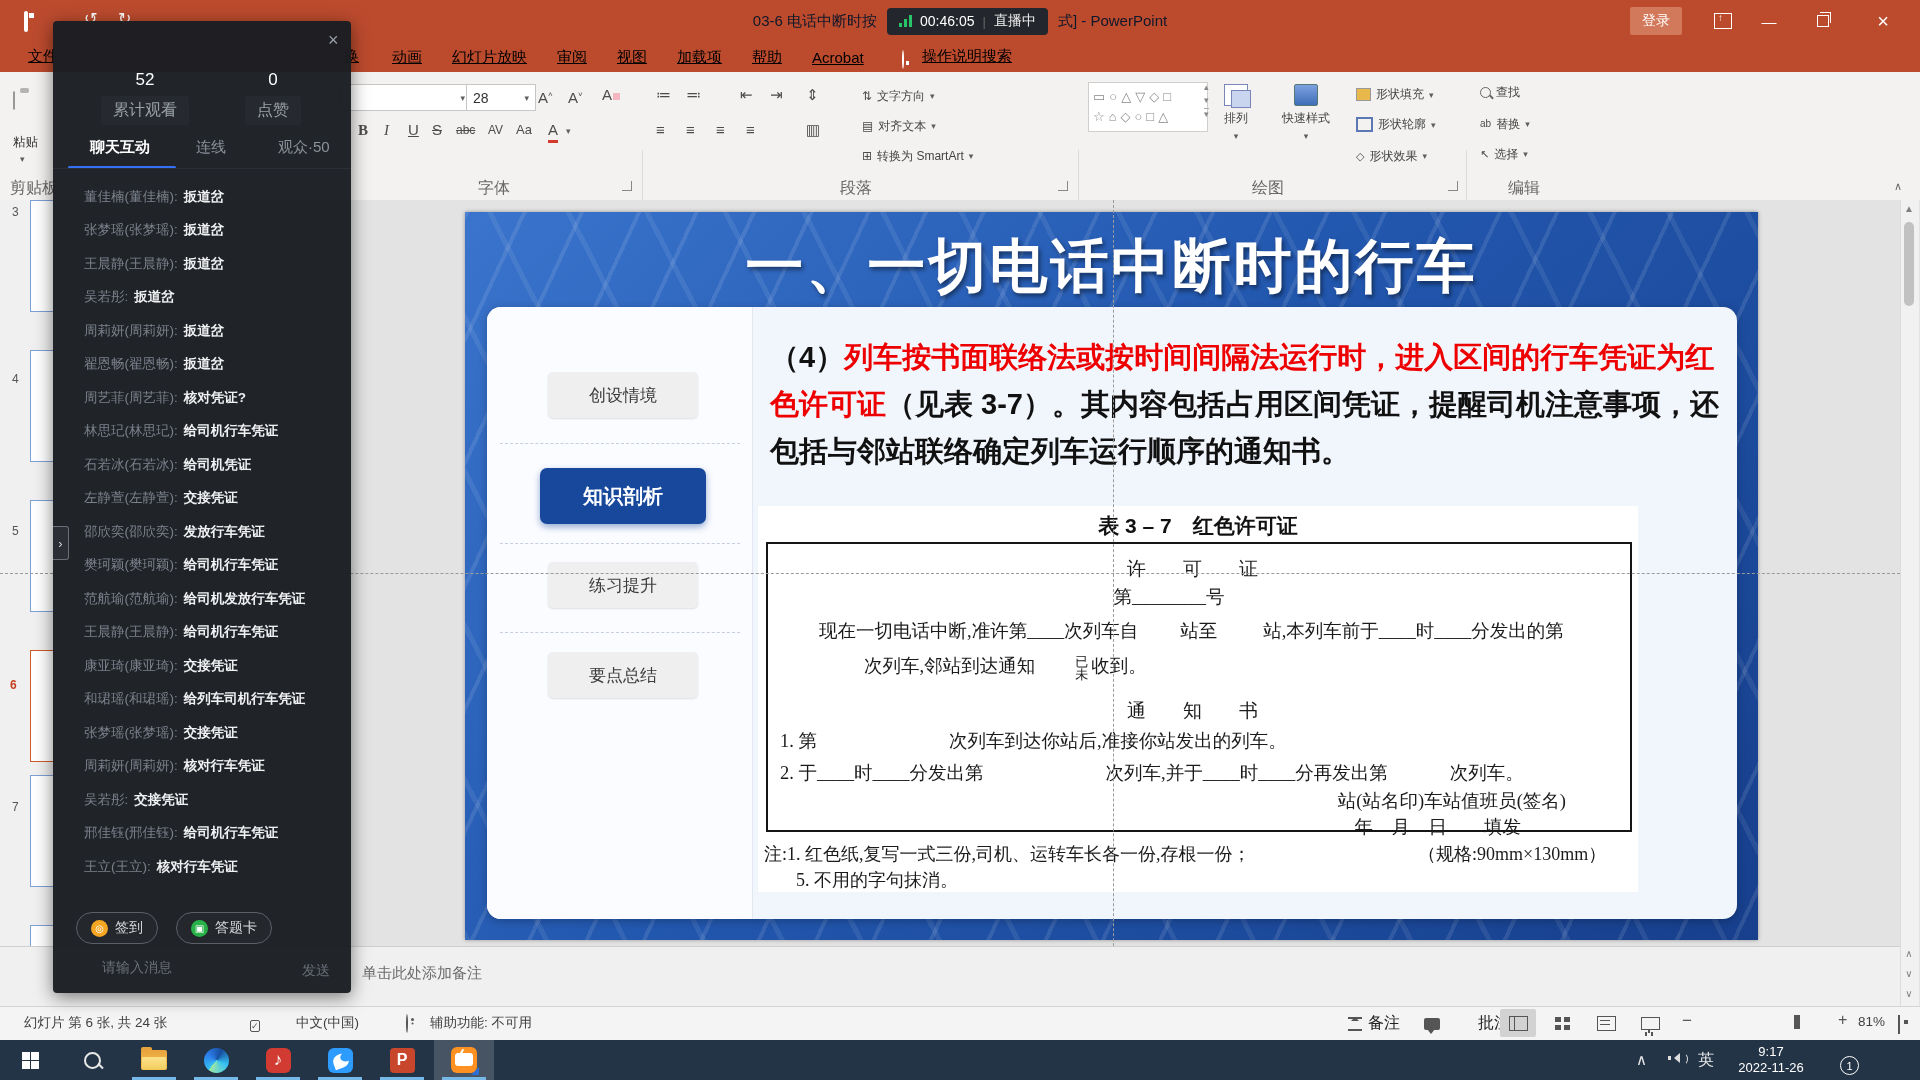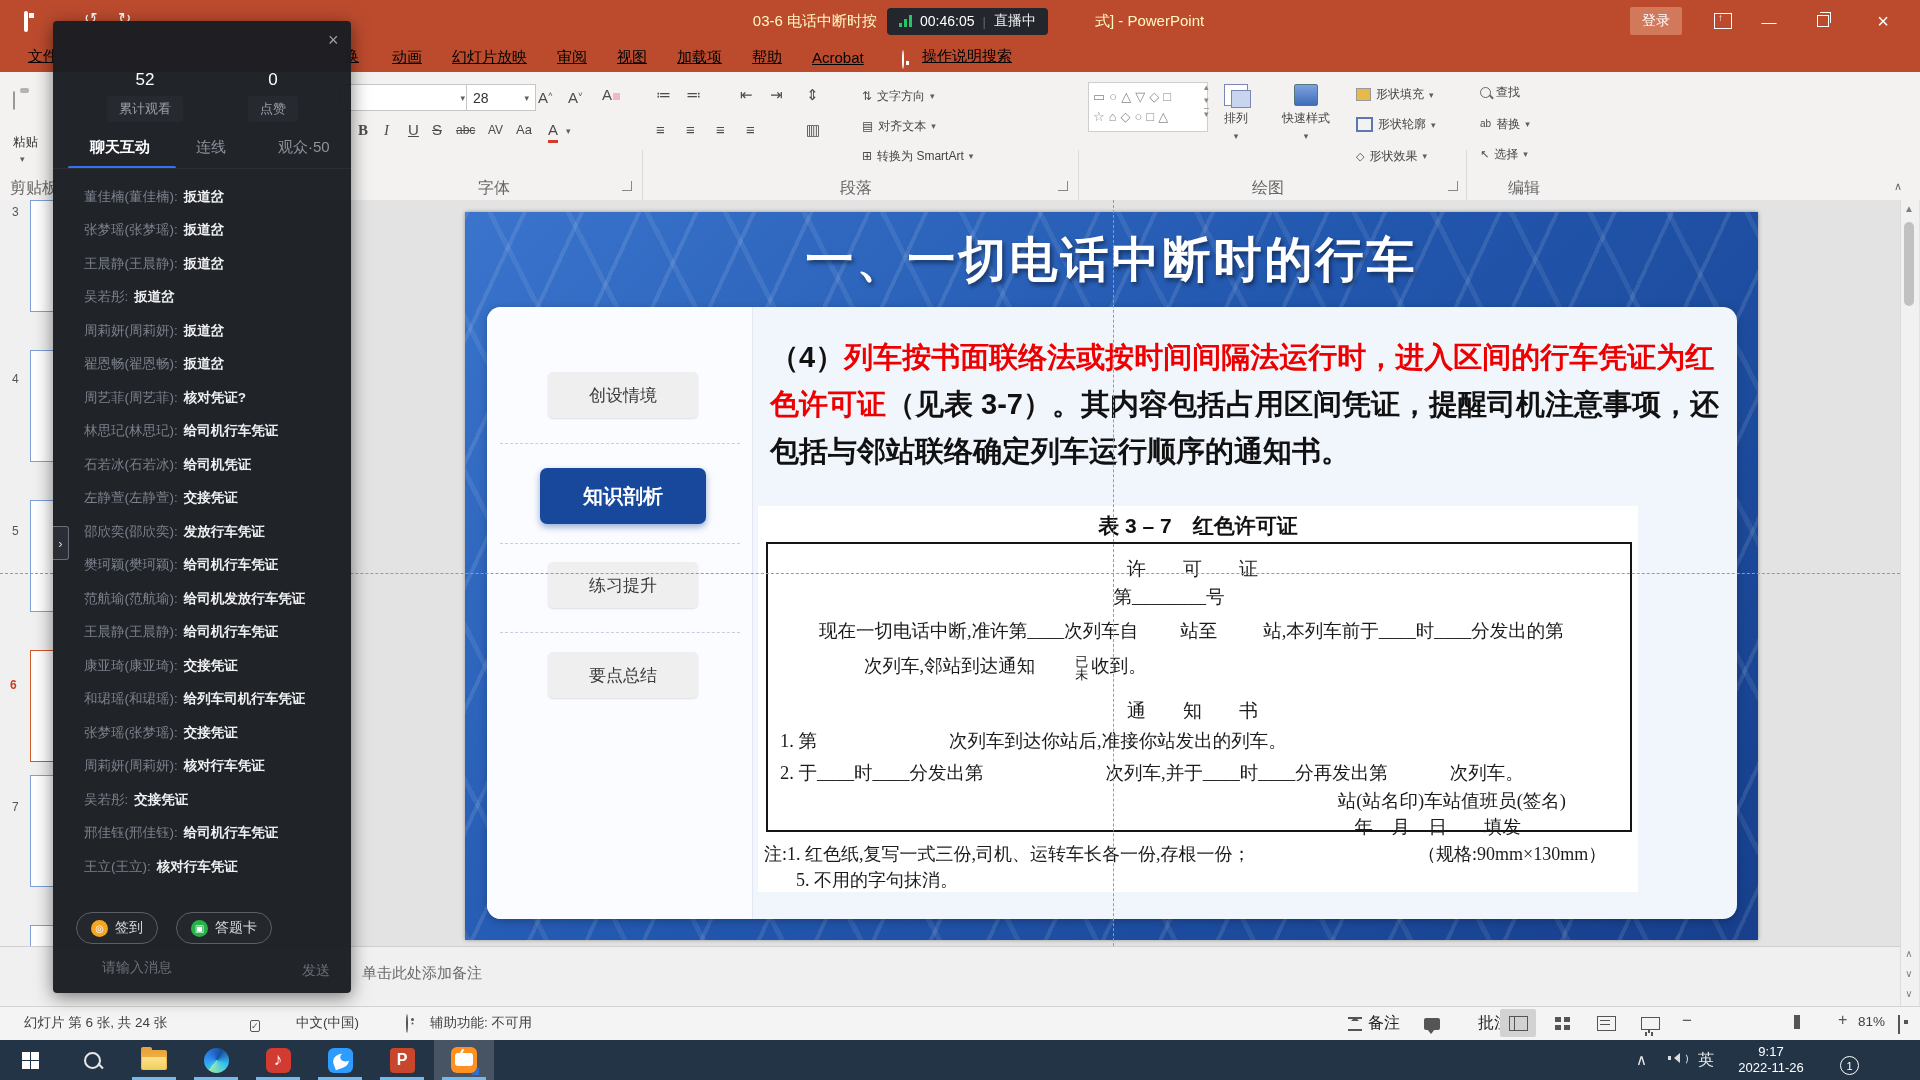--- a/index.html
+++ b/index.html
@@ -4,21 +4,21 @@
 <style>
   html,body{margin:0;padding:0;background:#000;}
   #screen{position:relative;width:1920px;height:1080px;overflow:hidden;
           font-family:"Liberation Sans","DejaVu Sans",sans-serif;background:#e3e3e3;color:#222;}
   .abs{position:absolute;}
   
   .titlebar{left:0;top:0;width:1920px;height:42px;background:#bc4b2e;display:flex;align-items:center;}
   .qat-icon{color:#fff;font-size:16px;line-height:16px;}
   .floppy{width:15px;height:15px;border:2px solid #fff;border-radius:2px;position:relative;}
   .floppy::before{content:"";position:absolute;left:3px;top:0;width:5px;height:5px;background:#fff;}
-  .titletext{color:#fef9c3;font-size:15px;white-space:nowrap;margin-left:37px;}
+  .titletext{color:#0f172a;font-size:15px;white-space:nowrap;}
   .livebadge{display:flex;align-items:center;gap:8px;background:#23262c;border-radius:4px;height:27px;padding:0 12px;margin:0 10px;}
   .livebadge .bars{display:flex;align-items:flex-end;gap:2px;height:12px;}
   .livebadge .bars i{display:block;width:3px;background:#27c468;}
   .livetime{color:#fff;font-size:14px;}
   .livesep{color:#666;font-size:13px;}
   .livelabel{color:#eee;font-size:14px;}
   .loginbtn{background:#d3795b;color:#fff;font-size:14px;border-radius:2px;padding:5px 12px;}
   .winbtn{color:#fff;font-size:15px;width:46px;height:42px;display:flex;align-items:center;justify-content:center;}
   .restore-ico{width:10px;height:10px;border:1.5px solid #fff;position:relative;}
   .restore-ico::before{content:"";position:absolute;left:2px;top:-4px;width:10px;height:10px;border:1.5px solid #fff;border-left:none;border-bottom:none;}
@@ -51,21 +51,21 @@
   .thumbnum{font-size:12px;color:#555;}
   .thumbnum.cur{color:#c4401f;font-weight:bold;}
   .thumbsliver{width:22px;background:#fff;border:1.5px solid #7da0d6;}
   .thumbsliver.cur{border-color:#d05a28;}
   
   .slide{left:465px;top:212px;width:1293px;height:728px;overflow:hidden;box-shadow:0 0 4px rgba(0,0,0,.35);
     background:
       repeating-linear-gradient(115deg,rgba(255,255,255,0.10) 0 4px,rgba(255,255,255,0) 4px 52px),
       repeating-linear-gradient(63deg,rgba(255,255,255,0.08) 0 5px,rgba(255,255,255,0) 5px 70px),
       linear-gradient(135deg,#3a74cc 0%,#2257ae 45%,#173f8c 100%);}
-  .slidetitle{left:465px;top:228px;width:1293px;text-align:center;color:#fff;font-size:48px;font-weight:bold;letter-spacing:3px;text-shadow:2px 3px 4px rgba(0,0,0,.45);}
+  .slidetitle{left:465px;top:228px;width:1293px;text-align:center;color:#fff;font-size:58px;font-weight:bold;letter-spacing:3px;text-shadow:2px 3px 4px rgba(0,0,0,.45);}
   .card{left:487px;top:307px;width:1250px;height:612px;background:#f1f5fc;border-radius:14px;box-shadow:0 2px 8px rgba(0,0,0,.25);}
   .cardstrip{left:487px;top:307px;width:265px;height:612px;background:#fbfcff;border-right:1px solid #e2e7f1;border-radius:14px 0 0 14px;}
   .menubtn{height:46px;width:150px;display:flex;align-items:center;justify-content:center;background:#efefef;color:#3b3b3b;font-size:17px;border-radius:5px;box-shadow:0 1px 2px rgba(0,0,0,.12);}
   .menubtn.active{width:166px;height:56px;background:#17489c;color:#fff;font-size:20px;font-weight:bold;border-radius:7px;box-shadow:0 3px 7px rgba(23,72,156,.45);}
   .stripdash{width:240px;border-top:1px dashed #c6cfdd;}
   .bodytext{left:770px;top:334px;width:952px;font-size:29px;font-weight:bold;line-height:47px;color:#111;}
   .redtxt{color:#ee0000;}
   
   .scan{font-family:"Liberation Serif","DejaVu Serif",serif;color:#1b1b1b;}
   .tablearea{left:758px;top:506px;width:880px;height:386px;background:#fff;}
@@ -135,21 +135,21 @@
   .spk::after{content:"";position:absolute;left:1px;top:-1px;border:5px solid transparent;border-right:6px solid #ddd;}
   .spkarc{position:absolute;left:11px;top:-1px;width:7px;height:10px;border:1.5px solid transparent;border-right-color:#ddd;border-radius:50%;}
   .clock{color:#fff;font-size:13px;line-height:16px;text-align:center;}
   .notifico{width:21px;height:18px;background:#fff;border-radius:2px;position:relative;}
   .notifico::before{content:"";position:absolute;left:3px;top:4px;width:15px;border-top:2px solid #243447;box-shadow:0 4px 0 #243447;}
   .notifbadge{position:absolute;left:12px;top:6px;width:17px;height:17px;border-radius:50%;background:#243447;border:1.5px solid #fff;color:#fff;font-size:11px;display:flex;align-items:center;justify-content:center;}
   
   .chatpanel{left:53px;top:21px;width:298px;height:972px;background:rgba(26,29,34,0.97);border-radius:4px;box-shadow:0 4px 18px rgba(0,0,0,.5);z-index:50;}
   .chatclose{color:#9aa0a8;font-size:18px;}
   .statval{color:#fff;font-size:17px;text-align:center;}
-  .statlbl{color:#9aa0a8;font-size:13px;background:#262a30;border-radius:3px;padding:4px 12px;}
+  .statlbl{color:#9aa0a8;font-size:16px;background:#262a30;border-radius:3px;padding:4px 12px;}
   .ctab{font-size:15px;color:#8d939c;}
   .ctab.active{color:#fff;font-weight:bold;}
   .ctabline{background:#3571f5;height:3px;width:108px;border-radius:2px;}
   .ctabdiv{width:298px;height:1px;background:#2c3036;}
   .msgwrap{left:84px;top:180px;width:258px;z-index:51;}
   .msg{height:33.5px;display:flex;align-items:center;font-size:13.5px;white-space:nowrap;}
   .msgname{color:#7b818c;margin-right:6px;}
   .msgtext{color:#f0f1f3;font-weight:bold;}
   .pillbtn{display:inline-flex;align-items:center;gap:7px;border:1px solid #5a5f68;border-radius:16px;height:30px;padding:0 14px;color:#d9dbdf;font-size:14px;background:rgba(255,255,255,.02);}
   .dotico{width:17px;height:17px;border-radius:50%;display:flex;align-items:center;justify-content:center;color:#fff;font-size:10px;}

